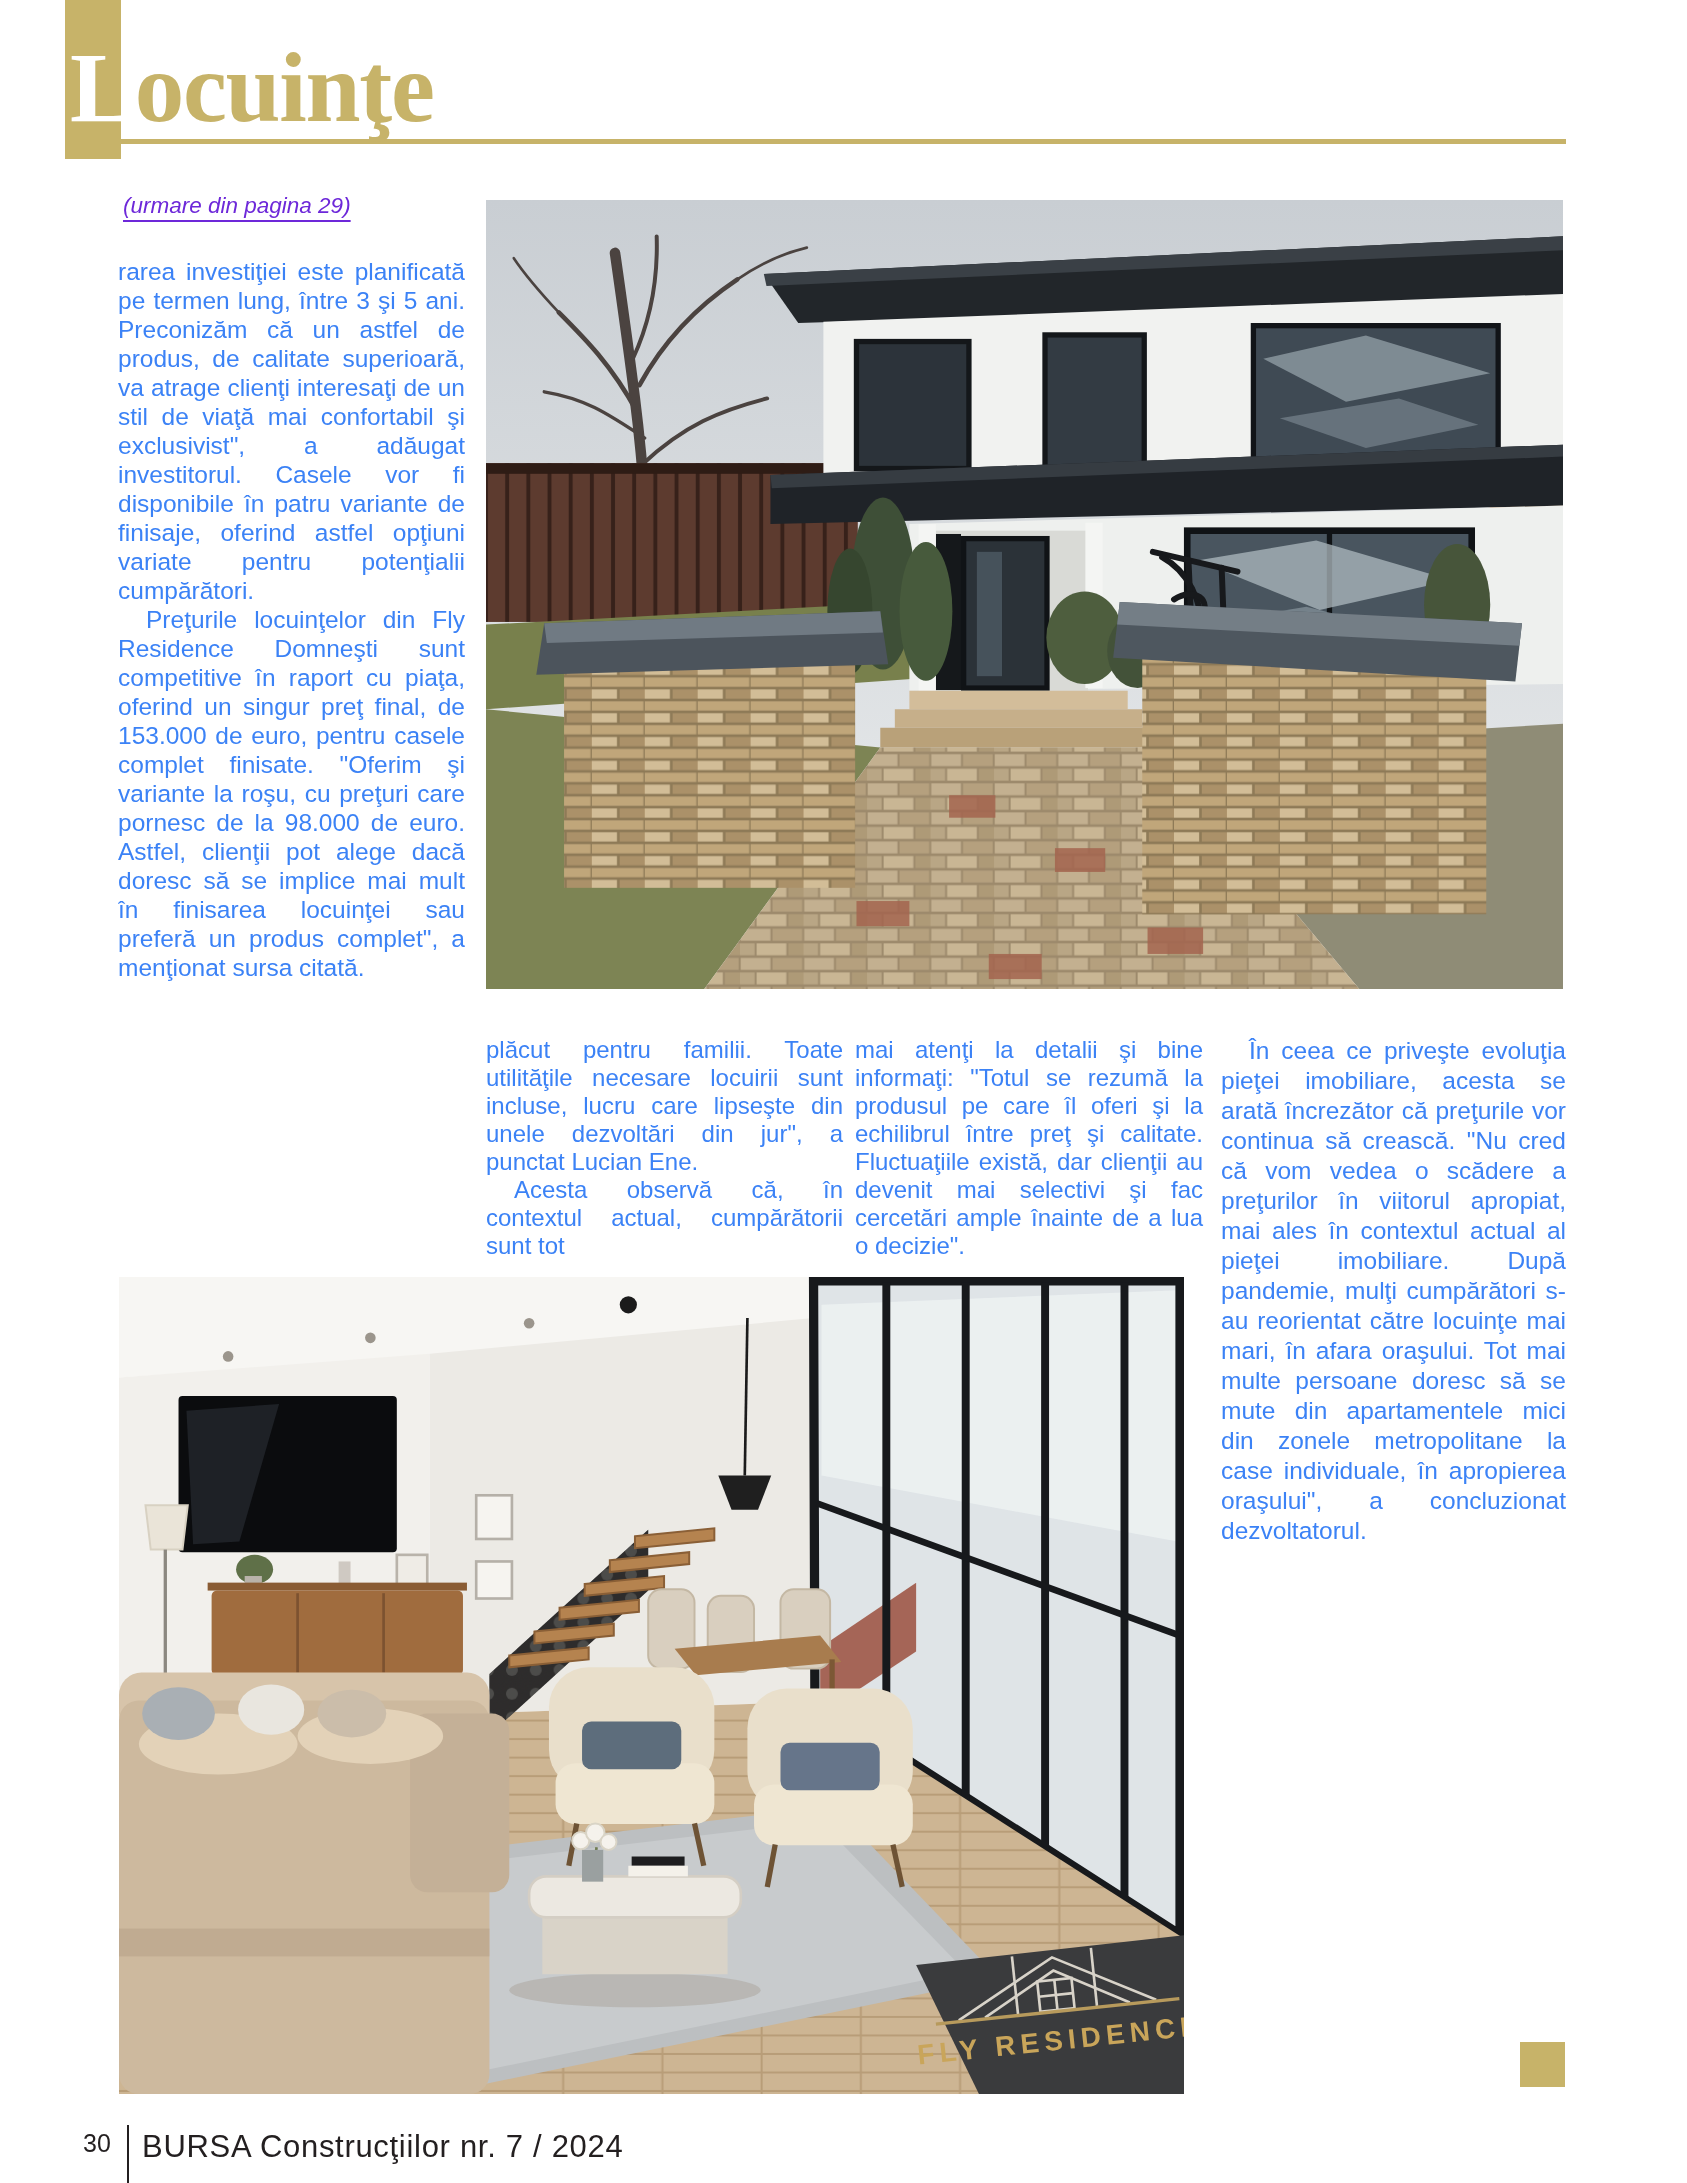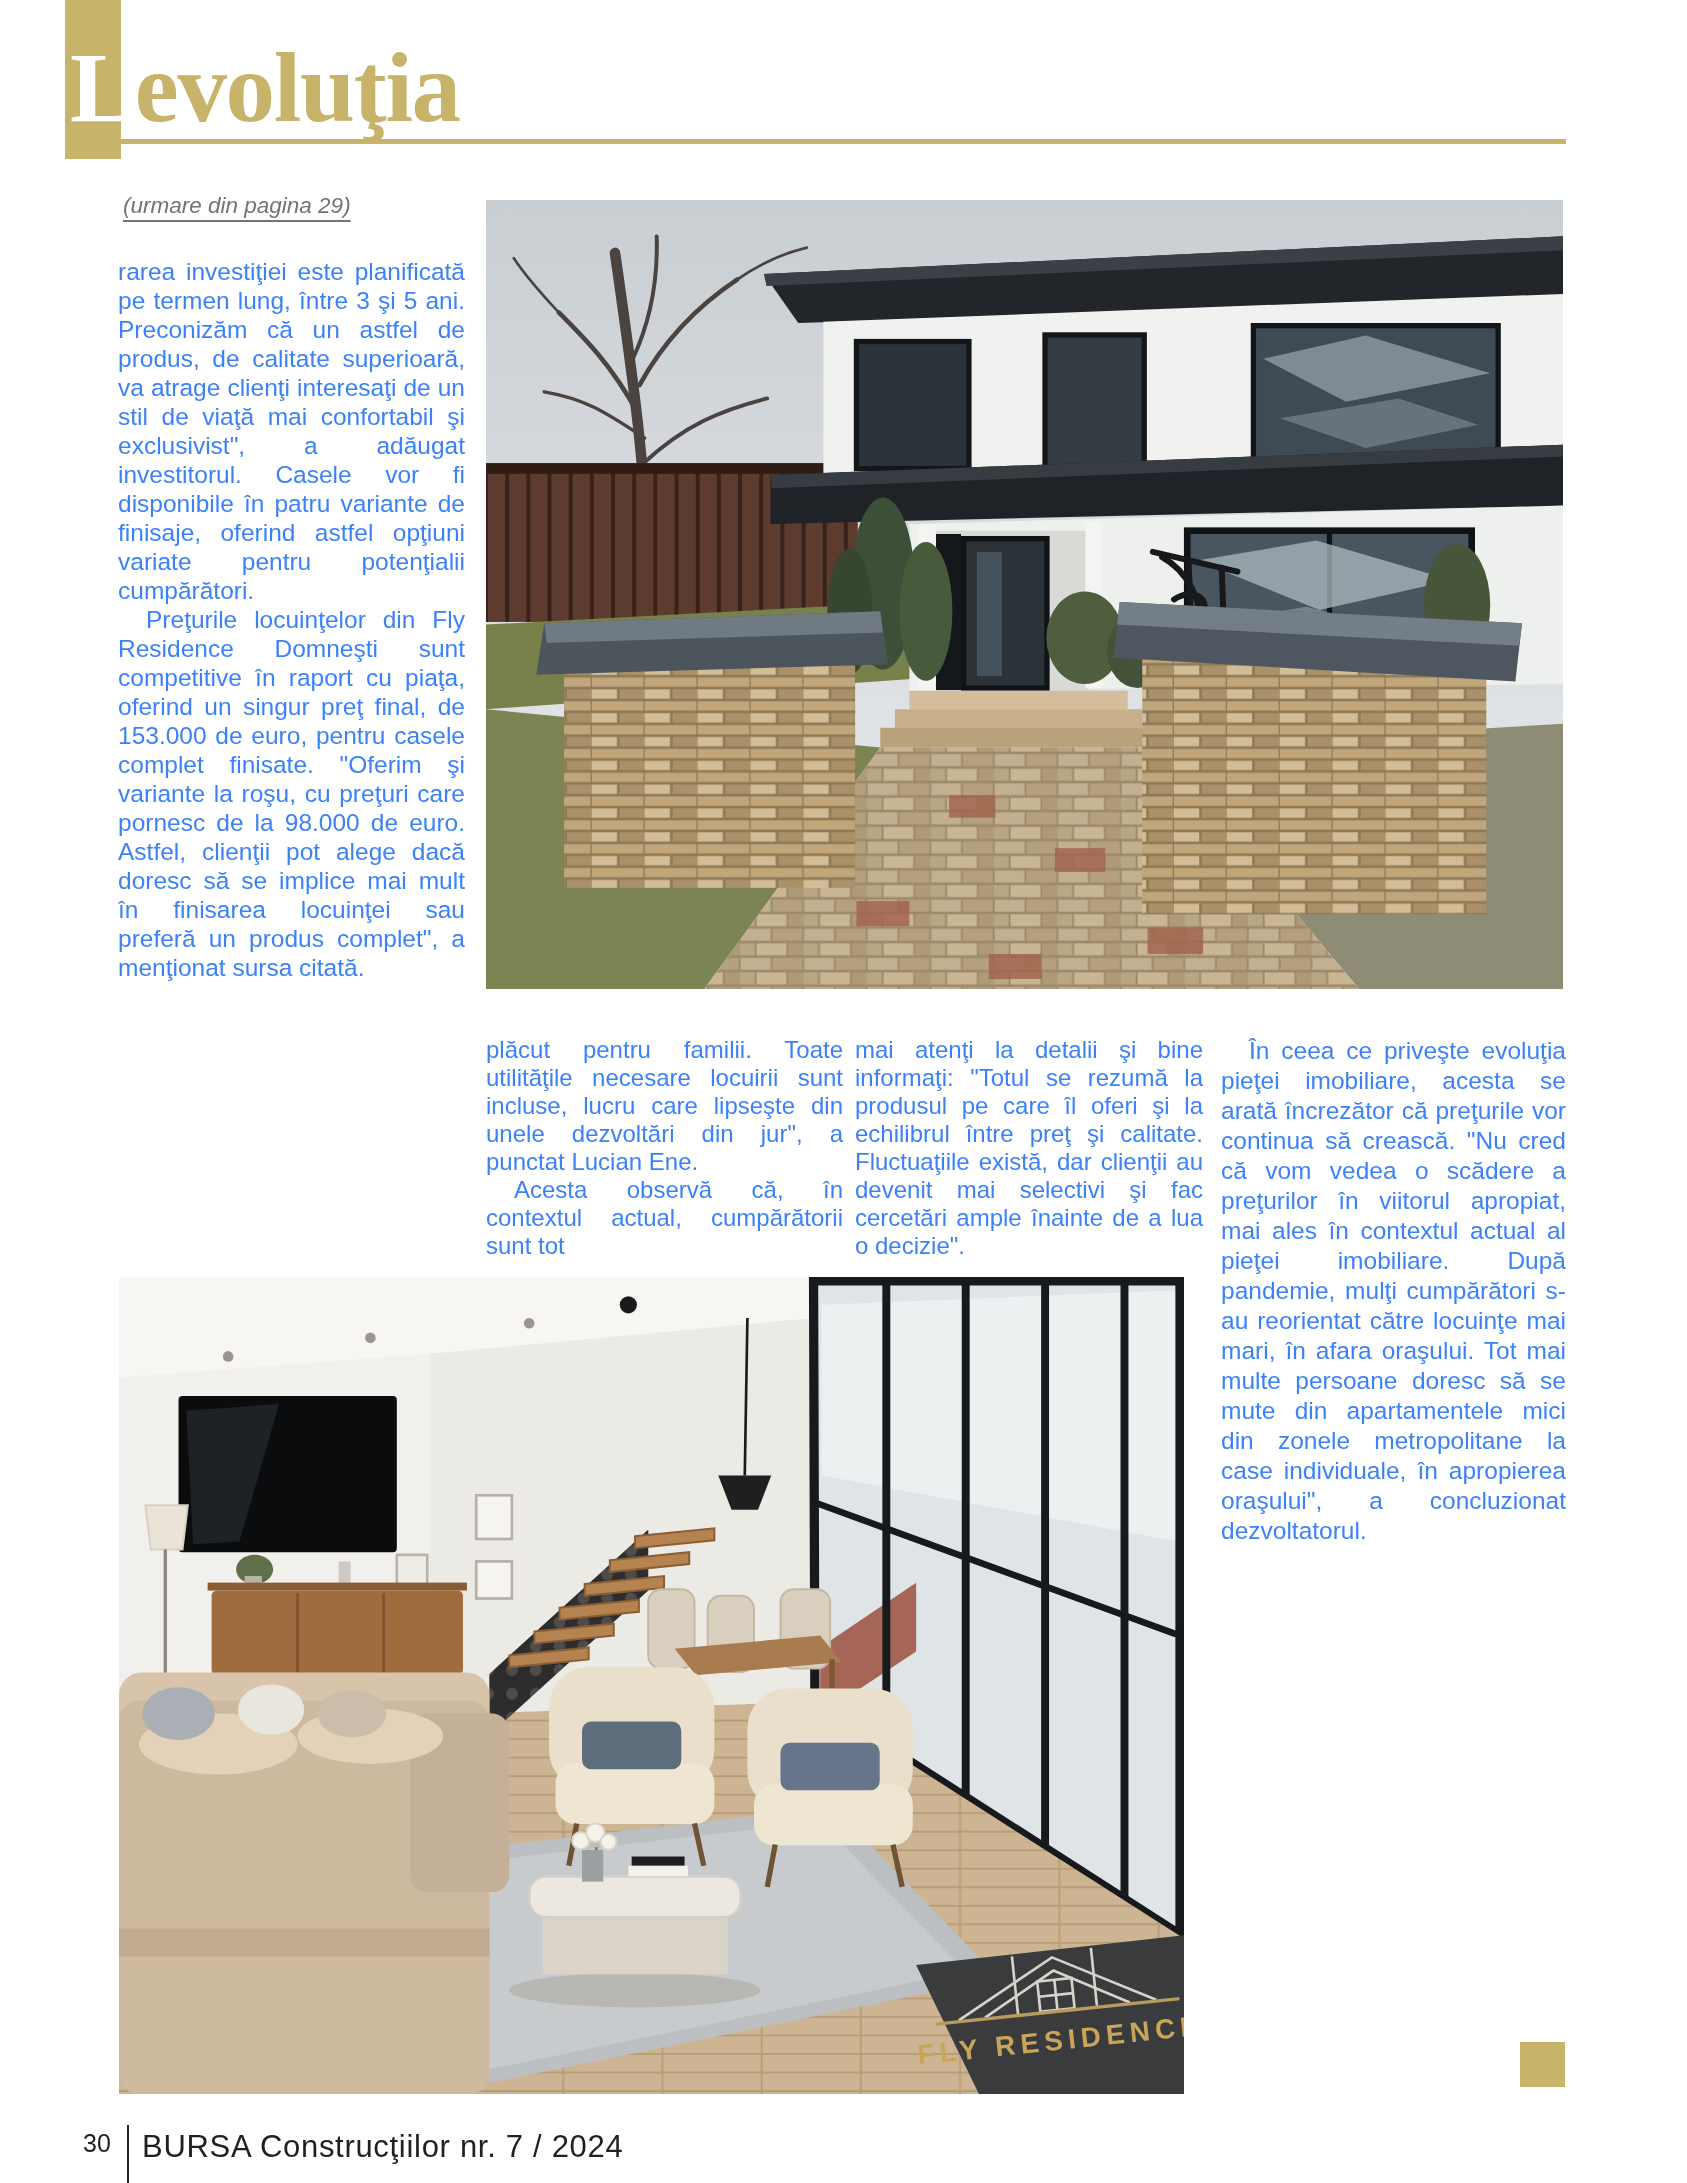--- a/index.html
+++ b/index.html
@@ -30,21 +30,21 @@
     z-index:2;
   }
   .section-title .initial{color:#ffffff;}
   
   .continuation{
     position:absolute;left:123px;top:193px;
     font-size:22.5px;font-style:italic;
     text-decoration:underline;
     text-decoration-thickness:2px;
     text-underline-offset:6.6px;
-    color:#737373;
+    color:#6d28d9;
   }
   
   .col{
     position:absolute;
     text-align:justify;
     color:#3b82f6;
   }
   .col p{margin:0;padding:0;text-indent:28px;hyphens:auto;-webkit-hyphens:auto;}
   .col p.first{text-indent:0;}
   .col1{left:118px;top:257px;width:347px;height:1022px;overflow:hidden;font-size:24.5px;line-height:29px;}
@@ -65,21 +65,21 @@
   .footer-divider{position:absolute;left:127px;top:2125px;width:2px;height:58px;background:#231f20;}
   .footer-publication{position:absolute;left:142px;top:2129px;font-size:31px;letter-spacing:0.7px;}
 </style>
 </head>
 <body>
 
 <div class="page">
 
   <div class="gold-bar"></div>
   <div class="gold-rule"></div>
-  <h1 class="section-title"><span class="initial">L</span><span>evoluţia</span></h1>
+  <h1 class="section-title"><span class="initial">L</span><span>ocuinţe</span></h1>
 
   <div class="continuation">(urmare din pagina 29)</div>
 
   <div class="col col1">
     <p class="first">rarea investiţiei este planificată pe termen lung, între 3 şi 5 ani. Preconizăm că un astfel de produs, de calitate superioară, va atrage clienţi interesaţi de un stil de viaţă mai confortabil şi exclusivist", a adăugat investitorul. Casele vor fi disponibile în patru variante de finisaje, oferind astfel opţiuni variate pentru potenţialii cumpărători.</p>
     <p>Preţurile locuinţelor din Fly Residence Domneşti sunt competitive în raport cu piaţa, oferind un singur preţ final, de 153.000 de euro, pentru casele complet finisate. "Oferim şi variante la roşu, cu preţuri care pornesc de la 98.000 de euro. Astfel, clienţii pot alege dacă doresc să se implice mai mult în finisarea locuinţei sau preferă un produs complet", a menţionat sursa citată.</p>
   </div>
 
   <figure class="photo photo-house">
     <svg viewBox="0 0 1628 1193" preserveAspectRatio="none">

